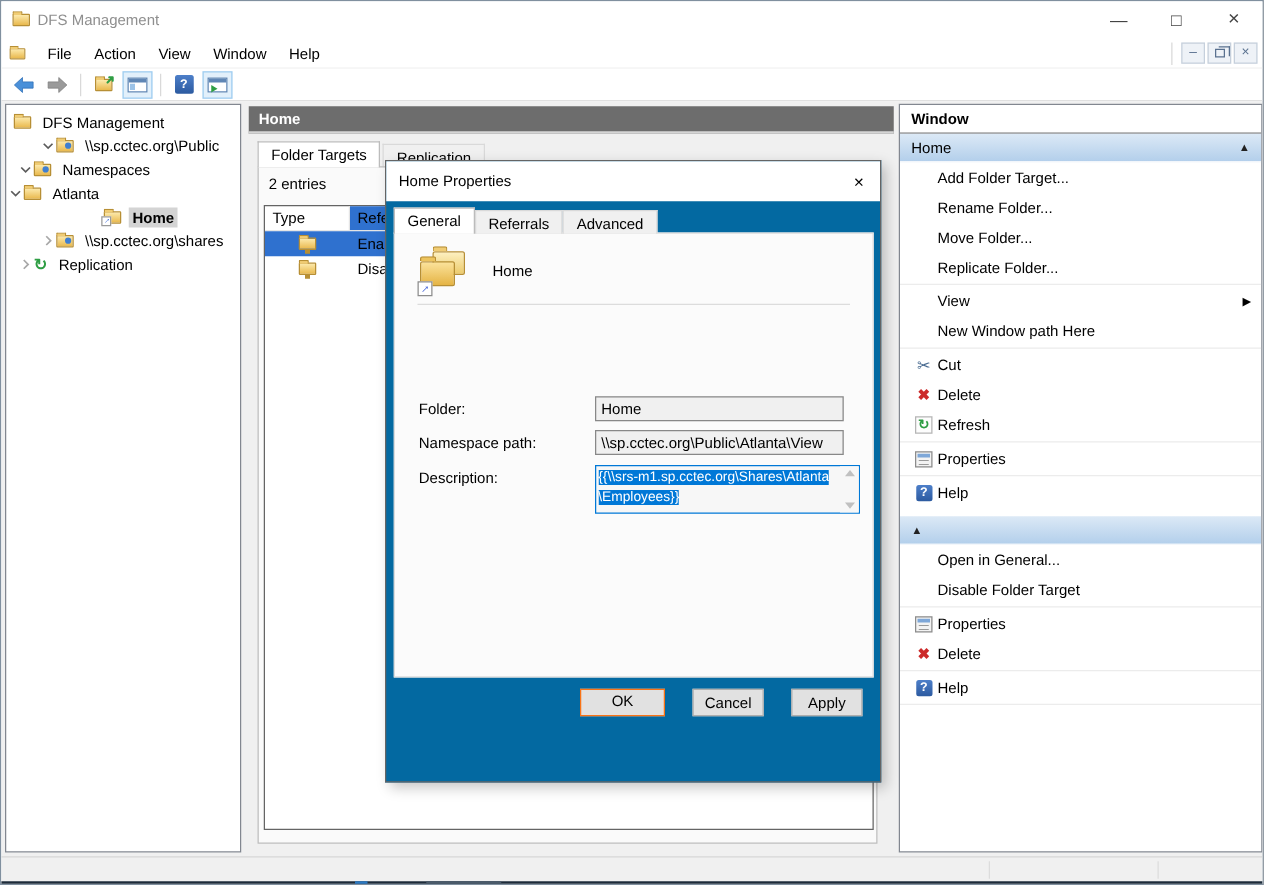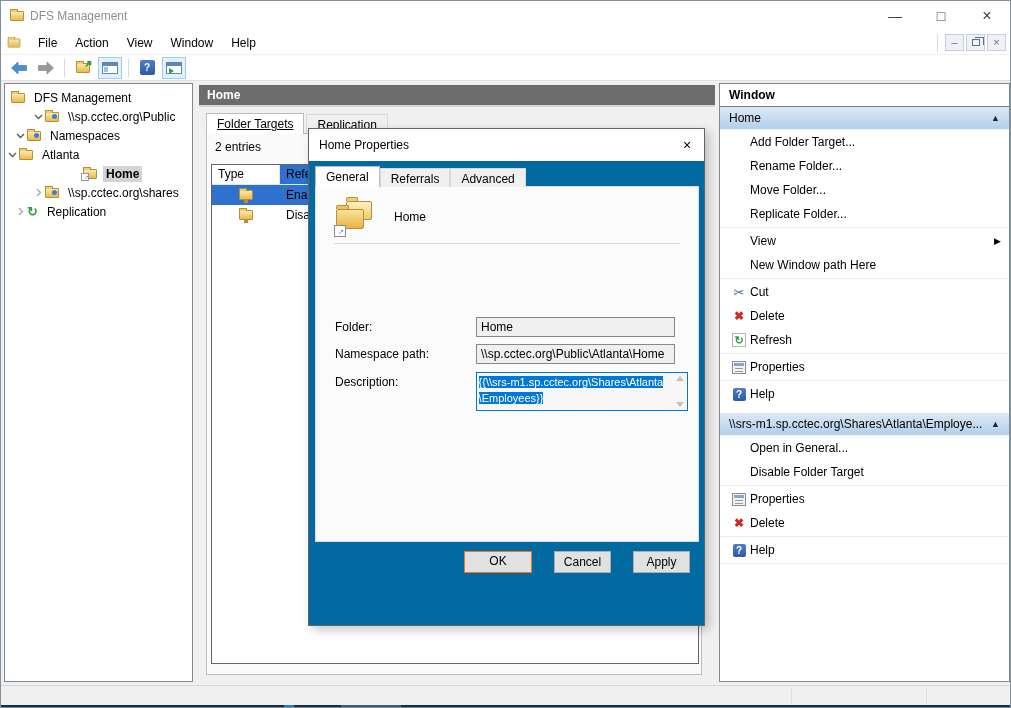--- a/index.html
+++ b/index.html
@@ -63,21 +63,21 @@
   .tree-row { display:flex; align-items:center; height:19px; white-space:nowrap; }
   .chev { width:14px; display:flex; align-items:center; justify-content:center; flex:none; }
   .tree-ico { margin-right:6px; flex:none; }
   .tree-label { padding:1px 3px; }
   .tree-sel { background:#d4d4d4; font-weight:bold; }
 
   
   .center-header { position:absolute; left:198px; top:4px; width:516px; height:22px; background:#6d6d6d;
                    color:#fff; font-weight:bold; display:flex; align-items:center; padding-left:8px;
                    border-bottom:2px solid #d5d5d5; }
-  .tabs { position:absolute; left:205px; top:32px; height:21px; display:flex; align-items:center;text-decoration:underline; }
+  .tabs { position:absolute; left:205px; top:32px; height:21px; display:flex; align-items:flex-end; }
   .tab { padding:3px 10px; border:1px solid #d9d9d9; border-bottom:none; background:#f0f0f0; height:19px; }
   .tab-active { background:#fff; height:21px; border-color:#bcbcbc; position:relative; z-index:2; }
   .tab-page { position:absolute; left:205px; top:52px; width:496px; height:542px;
               background:#fafafa; border:1px solid #bcbcbc; }
   .entries { position:absolute; left:8px; top:6px; }
   .listview { position:absolute; left:4px; top:30px; width:488px; height:500px;
               background:#fff; border:1px solid #646464; }
   .lv-header { display:flex; height:20px; border-bottom:1px solid #e5e5e5; }
   .lv-hcell { padding:2px 6px; border-right:1px solid #e5e5e5; }
   .lv-hcell-type { width:68px; }
@@ -387,21 +387,20 @@
       <div class="action-item">
         <span class="ai-icon">
             <span class="help-box">?</span>
           </span>
         <span class="ai-label">Help</span>
       </div>
 
       <div class="gap7"></div>
 
       <div class="action-section-header">
-        <span class="ash-label">\\srs-m1.sp.cctec.org\Shares\Atlanta\Employe...</span>
         <span class="ash-arrow">▲</span>
       </div>
 
       <div class="action-item">
         <span class="ai-icon"></span>
         <span class="ai-label">Open in General...</span>
       </div>
       <div class="action-item">
         <span class="ai-icon"></span>
         <span class="ai-label">Disable Folder Target</span>
@@ -450,21 +449,21 @@
         <span class="dlg-icon-label">Home</span>
       </div>
       <div class="dlg-hr"></div>
 
       <div class="field-row" style="top:130px">
         <span class="field-label">Folder:</span>
         <span class="field-box">Home</span>
       </div>
       <div class="field-row" style="top:157px">
         <span class="field-label">Namespace path:</span>
-        <span class="field-box">\\sp.cctec.org\Public\Atlanta\Home</span>
+        <span class="field-box">\\sp.cctec.org\Public\Atlanta\View</span>
       </div>
       <div class="field-row" style="top:185px">
         <span class="field-label">Description:</span>
         <span class="desc-box">
           <span class="desc-text"><span>{{\\srs-m1.sp.cctec.org\Shares\Atlanta\Employees}}</span></span>
           <span class="desc-scroll">
             <span class="tri-up"></span>
             <span class="tri-down"></span>
           </span>
         </span>

